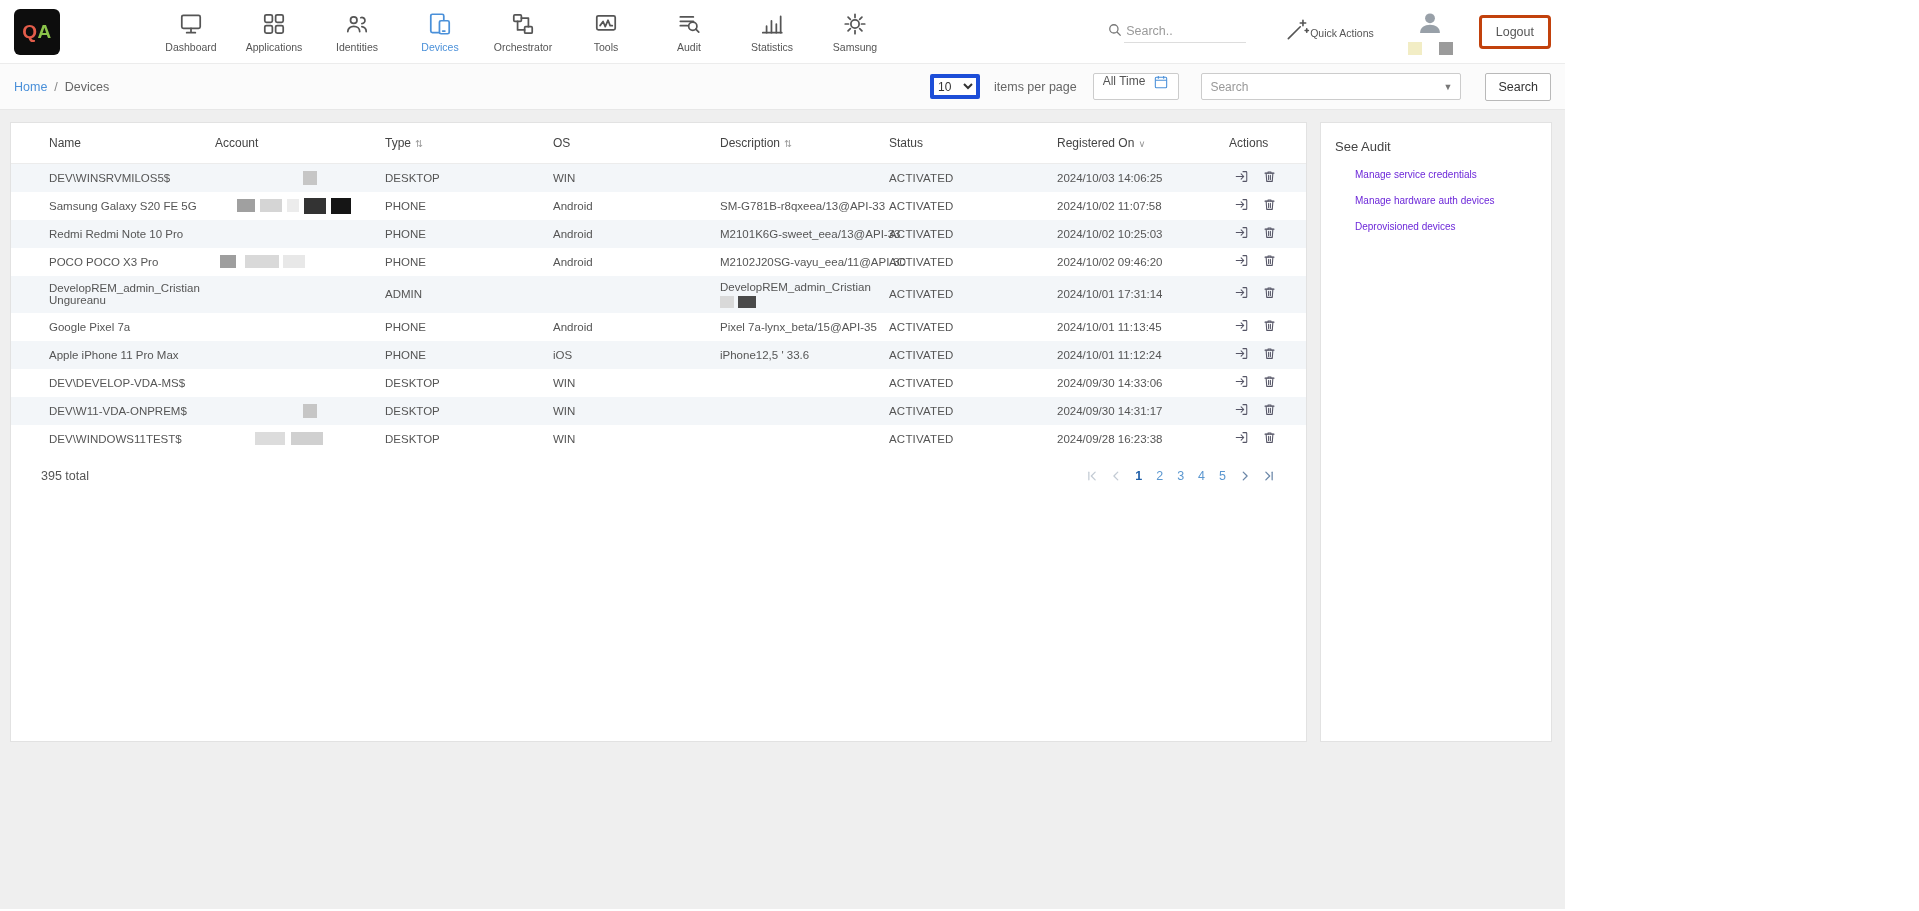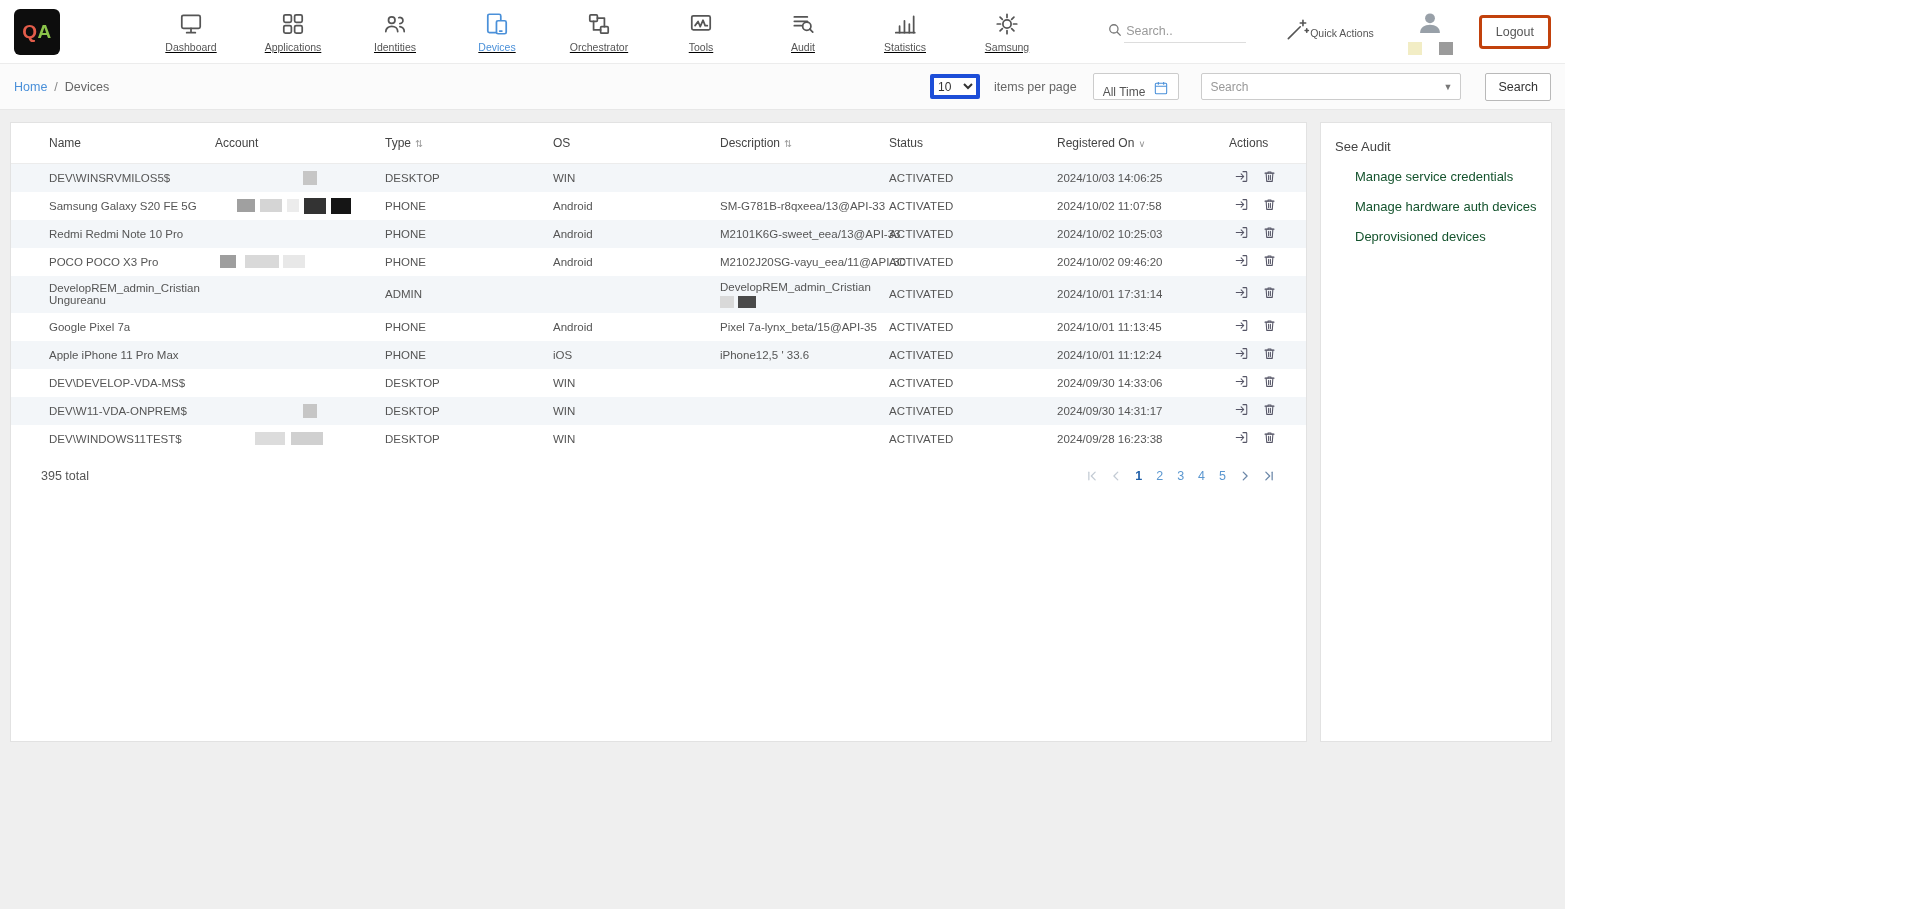--- a/index.html
+++ b/index.html
@@ -3,21 +3,21 @@
 <meta charset="utf-8">
 <style>
   * { box-sizing: border-box; }
   html,body { margin:0; padding:0; background:#ffffff; font-family:"Liberation Sans", sans-serif; }
   .app { width:1565px; min-height:911px; background:#fff; }
 
   
   .topnav { height:64px; background:#fff; display:flex; align-items:center; padding:0 14px; border-bottom:1px solid #ececec; }
   .logo { width:46px; height:46px; background:#0d0d0d; border-radius:6px; display:flex; align-items:center; justify-content:center; font-weight:bold; font-size:19px; letter-spacing:0.5px; flex:none; }
   .logo .q { color:#e25c4a; } .logo .a { color:#8bc34a; }
-  .nav-items { display:flex; margin-left:96px; gap:32px;text-decoration:underline; }
+  .nav-items { display:flex; margin-left:96px; gap:13px; }
   .nav-item { width:70px; display:flex; flex-direction:column; align-items:center; color:#555; cursor:pointer; }
   .nav-item .nav-ico { height:28px; display:flex; align-items:center; }
   .nav-item .nav-label { font-size:10.5px; margin-top:3px; white-space:nowrap; }
   .nav-item.active { color:#4a90d9; }
   .nav-ico svg { stroke:currentColor; fill:none; stroke-width:1.6; stroke-linecap:round; stroke-linejoin:round; }
 
   .nav-right { margin-left:auto; display:flex; align-items:center; }
   .top-search { display:flex; align-items:center; }
   .top-search svg { stroke:#777; fill:none; stroke-width:1.7; }
   .top-search input { border:none; border-bottom:1px solid #ddd; outline:none; width:122px; font-size:12.5px; padding:4px 2px; color:#444; background:transparent; }
@@ -31,21 +31,21 @@
   .logout-btn { margin-left:26px; background:#fff; border:3px solid #c2410c; border-radius:4px; color:#555; font-size:12.5px; padding:7px 14px; cursor:pointer; font-family:inherit; }
 
   
   .crumb-bar { height:46px; background:#fbfbfb; border-bottom:1px solid #e7e7e7; display:flex; align-items:center; padding:0 14px; }
   .crumb-home { color:#4a90d9; font-size:12.5px; text-decoration:none; cursor:pointer; }
   .crumb-sep { color:#888; margin:0 7px; font-size:12.5px; }
   .crumb-current { color:#666; font-size:12.5px; }
   .crumb-tools { margin-left:auto; display:flex; align-items:center; }
   .pagesize-select { width:50px; height:25px; font-size:12px; color:#333; border:4px solid #1d4ed8; border-radius:2px; background:#fff; font-family:inherit; }
   .ipp-label { font-size:12.5px; color:#666; margin-left:14px; }
-  .alltime-btn { margin-left:16px; height:27px; background:#fff; border:1px solid #ccc; border-radius:2px; display:flex; align-items:flex-end; gap:8px; padding:0 9px; font-size:12px; color:#555; cursor:pointer; font-family:inherit; }
+  .alltime-btn { margin-left:16px; height:27px; background:#fff; border:1px solid #ccc; border-radius:2px; display:flex; align-items:flex-start; gap:8px; padding:0 9px; font-size:12px; color:#555; cursor:pointer; font-family:inherit; }
   .alltime-btn svg { stroke:#4a90d9; fill:none; stroke-width:1.6; }
   .filter-combo { margin-left:22px; width:260px; height:27px; background:#fff; border:1px solid #ccc; border-radius:2px; display:flex; align-items:center; padding:0 8px; cursor:text; }
   .filter-combo .ph { color:#999; font-size:12px; flex:1; }
   .filter-combo .caret { color:#777; font-size:9px; }
   .search-btn { margin-left:24px; height:28px; background:#fff; border:1px solid #b9b9b9; border-radius:2px; font-size:12.5px; color:#333; padding:0 12px; cursor:pointer; font-family:inherit; }
 
   
   .main { background:#efefef; height:799px; display:flex; gap:13px; padding:12px 13px 0 10px; align-items:flex-start; }
   .panel { background:#fff; border:1px solid #e2e2e2; }
   .table-panel { width:1297px; height:620px; overflow:hidden; }
@@ -70,21 +70,21 @@
   .pager { display:flex; align-items:center; gap:10px; }
   .pg-btn { background:none; border:none; padding:0; cursor:pointer; line-height:0; }
   .pg-btn svg { fill:none; stroke-width:1.8; stroke-linecap:round; stroke-linejoin:round; }
   .pg-btn.disabled svg { stroke:#c3cbd4; }
   .pg-btn.enabled svg { stroke:#6b87a8; }
   .pg-num { font-size:12.5px; color:#5b97d0; cursor:pointer; padding:0 2px; }
   .pg-num.current { color:#1f5fa8; font-weight:bold; }
 
   .side-title { font-size:13px; color:#444; }
   .side-links { margin-top:8px; }
-  .side-link { display:block; margin:15px 0 0 20px; color:#14532d; font-size:13px; text-decoration:none; cursor:pointer; }
+  .side-link { display:block; margin:15px 0 0 20px; color:#6d28d9; font-size:10px; text-decoration:none; cursor:pointer; }
 </style>
 </head>
 <body>
 
 <div class="app">
 
   <header class="topnav">
     <div class="logo">
       <span class="q">Q</span>
         <span class="a">A</span>

